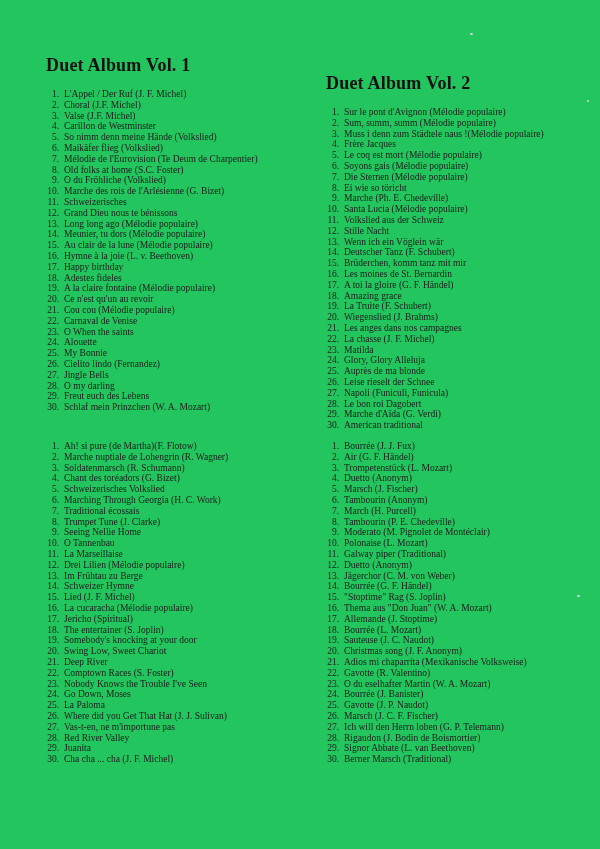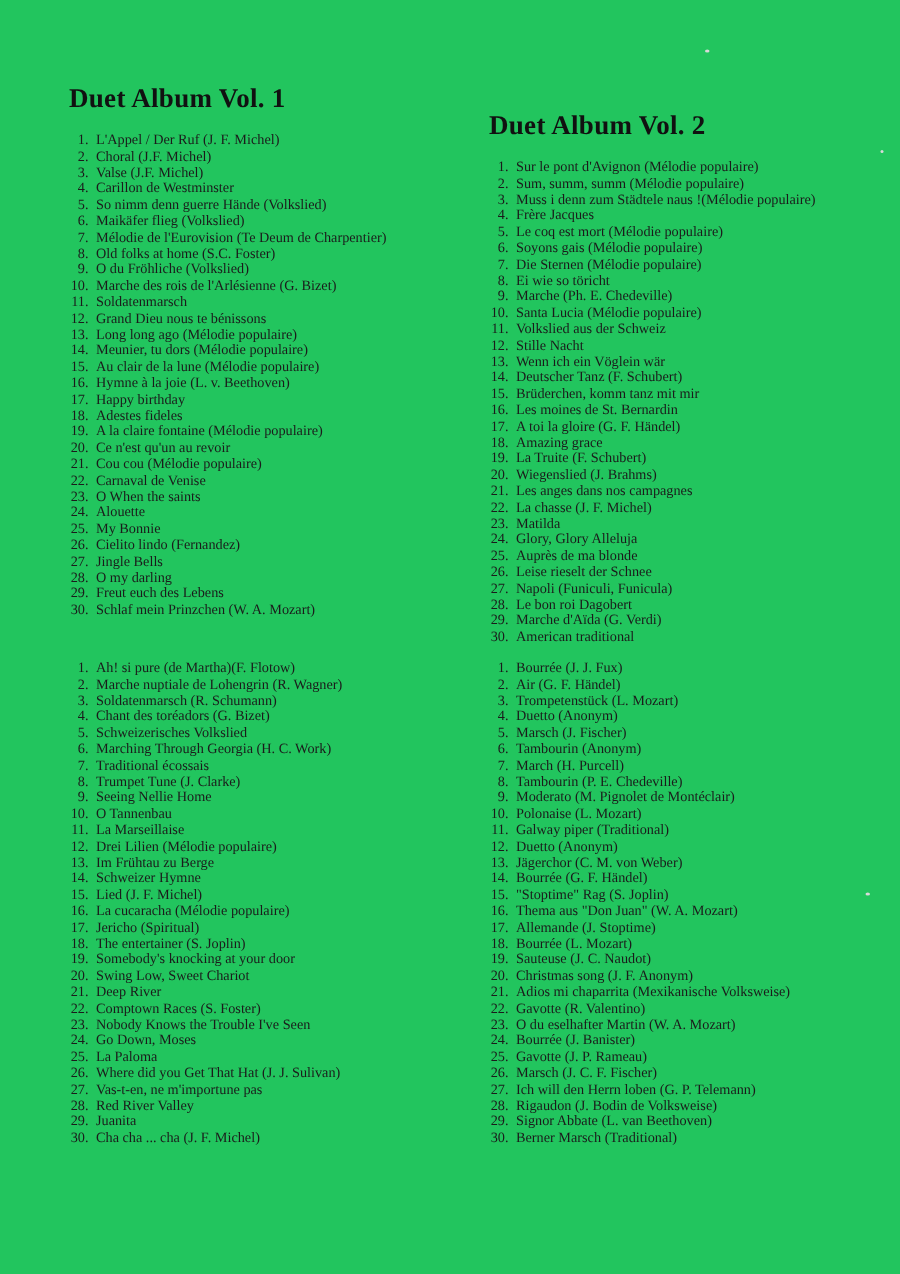--- a/index.html
+++ b/index.html
@@ -84,21 +84,21 @@
         <li>
           <span class="num">3.</span>
           <span class="song-title">Valse (J.F. Michel)</span>
         </li>
         <li>
           <span class="num">4.</span>
           <span class="song-title">Carillon de Westminster</span>
         </li>
         <li>
           <span class="num">5.</span>
-          <span class="song-title">So nimm denn guerre Hände (Volkslied)</span>
+          <span class="song-title">So nimm denn meine Hände (Volkslied)</span>
         </li>
         <li>
           <span class="num">6.</span>
           <span class="song-title">Maikäfer flieg (Volkslied)</span>
         </li>
         <li>
           <span class="num">7.</span>
           <span class="song-title">Mélodie de l'Eurovision (Te Deum de Charpentier)</span>
         </li>
         <li>
@@ -108,21 +108,21 @@
         <li>
           <span class="num">9.</span>
           <span class="song-title">O du Fröhliche (Volkslied)</span>
         </li>
         <li>
           <span class="num">10.</span>
           <span class="song-title">Marche des rois de l'Arlésienne (G. Bizet)</span>
         </li>
         <li>
           <span class="num">11.</span>
-          <span class="song-title">Soldatenmarsch</span>
+          <span class="song-title">Schweizerisches</span>
         </li>
         <li>
           <span class="num">12.</span>
           <span class="song-title">Grand Dieu nous te bénissons</span>
         </li>
         <li>
           <span class="num">13.</span>
           <span class="song-title">Long long ago (Mélodie populaire)</span>
         </li>
         <li>
@@ -540,33 +540,33 @@
         <li>
           <span class="num">23.</span>
           <span class="song-title">O du eselhafter Martin (W. A. Mozart)</span>
         </li>
         <li>
           <span class="num">24.</span>
           <span class="song-title">Bourrée (J. Banister)</span>
         </li>
         <li>
           <span class="num">25.</span>
-          <span class="song-title">Gavotte (J. P. Rameau)</span>
+          <span class="song-title">Gavotte (J. P. Naudot)</span>
         </li>
         <li>
           <span class="num">26.</span>
           <span class="song-title">Marsch (J. C. F. Fischer)</span>
         </li>
         <li>
           <span class="num">27.</span>
           <span class="song-title">Ich will den Herrn loben (G. P. Telemann)</span>
         </li>
         <li>
           <span class="num">28.</span>
-          <span class="song-title">Rigaudon (J. Bodin de Volksweise)</span>
+          <span class="song-title">Rigaudon (J. Bodin de Boismortier)</span>
         </li>
         <li>
           <span class="num">29.</span>
           <span class="song-title">Signor Abbate (L. van Beethoven)</span>
         </li>
         <li>
           <span class="num">30.</span>
           <span class="song-title">Berner Marsch (Traditional)</span>
         </li>
       </ol>

